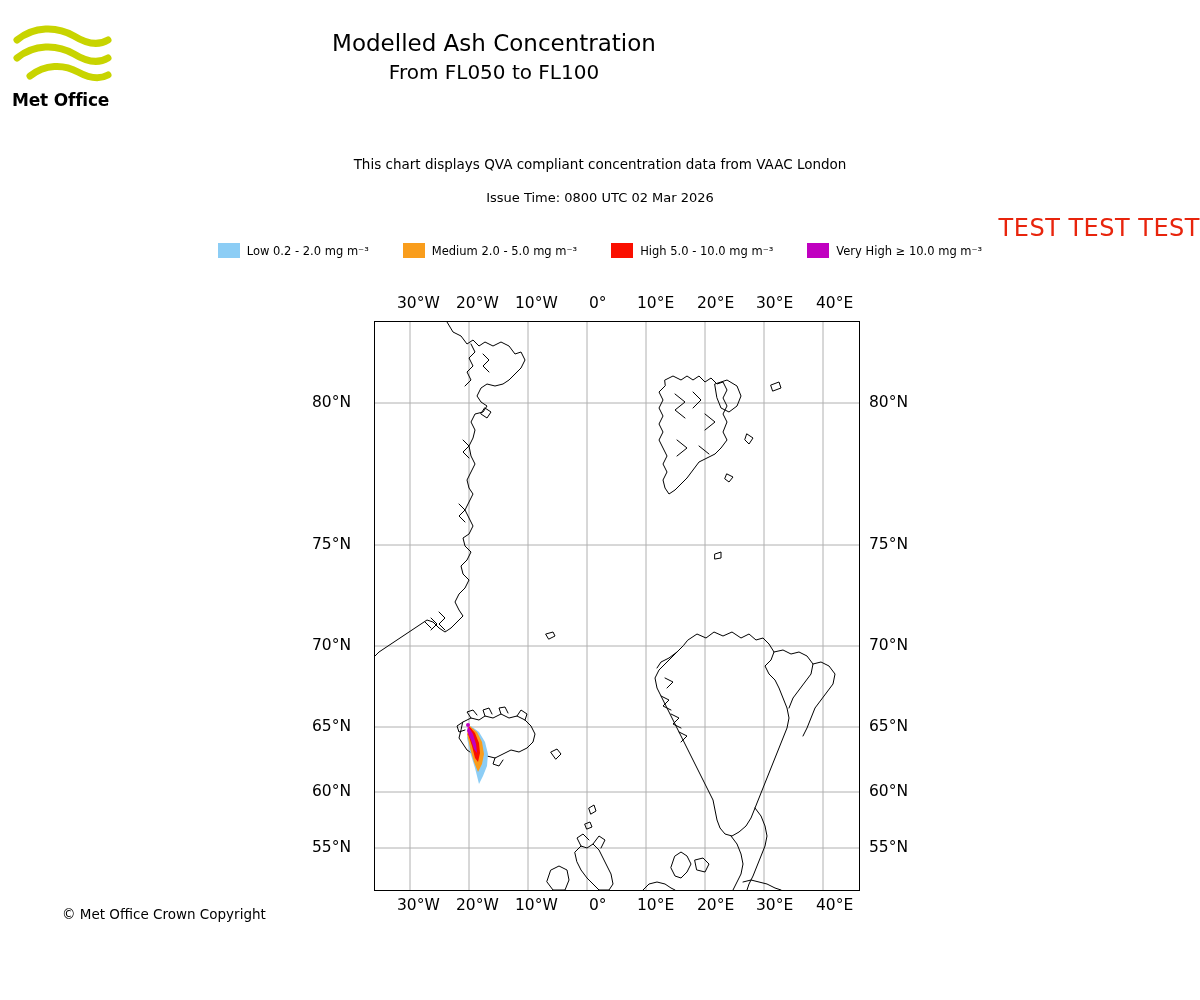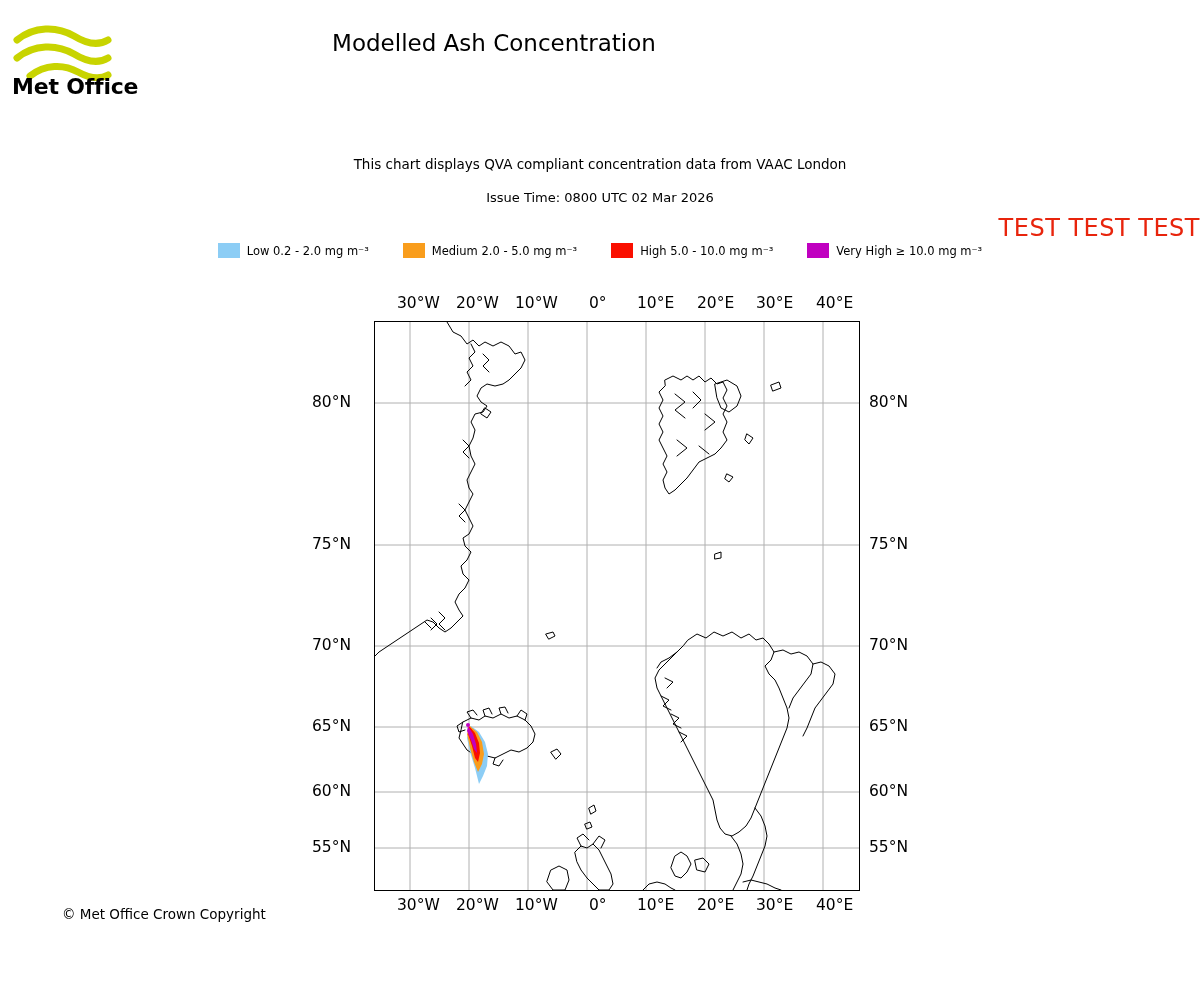--- a/index.html
+++ b/index.html
@@ -21,22 +21,22 @@
     position: absolute;
     left: 12px;
     top: 18px;
     width: 110px;
     height: 95px;
   }
   .logo svg { display: block; }
   .logo-text {
     position: absolute;
     left: 12px;
-    top: 74px;
-    font-size: 22px;
+    top: 90px;
+    font-size: 17px;
     font-weight: bold;
     letter-spacing: -0.2px;
     color: #000;
   }
 
   
   .title-block {
     position: absolute;
     left: 0;
     top: 28px;
@@ -149,20 +149,21 @@
       <path d="M5,22 C22,8 45,8 62,18 C75,26 86,28 96,22"></path>
       <path d="M5,40 C22,26 45,26 62,36 C75,44 86,46 96,40"></path>
       <path d="M18,58 C33,46 52,46 66,54 C77,60 87,62 96,57"></path>
     </g>
   </svg>
 </div>
 <div class="logo-text">Met Office</div>
 
 <div class="title-block">
   <div class="title-main">Modelled Ash Concentration</div>
+  <div class="title-sub">From FL050 to FL100</div>
 </div>
 
 <div class="note">This chart displays QVA compliant concentration data from VAAC London</div>
 <div class="issue">Issue Time: 0800 UTC 02 Mar 2026</div>
 <div class="testbanner">TEST TEST TEST</div>
 
 <div class="legend">
   <div class="legend-item">
     <span class="legend-swatch" style="background:#8ccdf5"></span>
     <span class="legend-label">Low 0.2 - 2.0 mg m⁻³</span>

